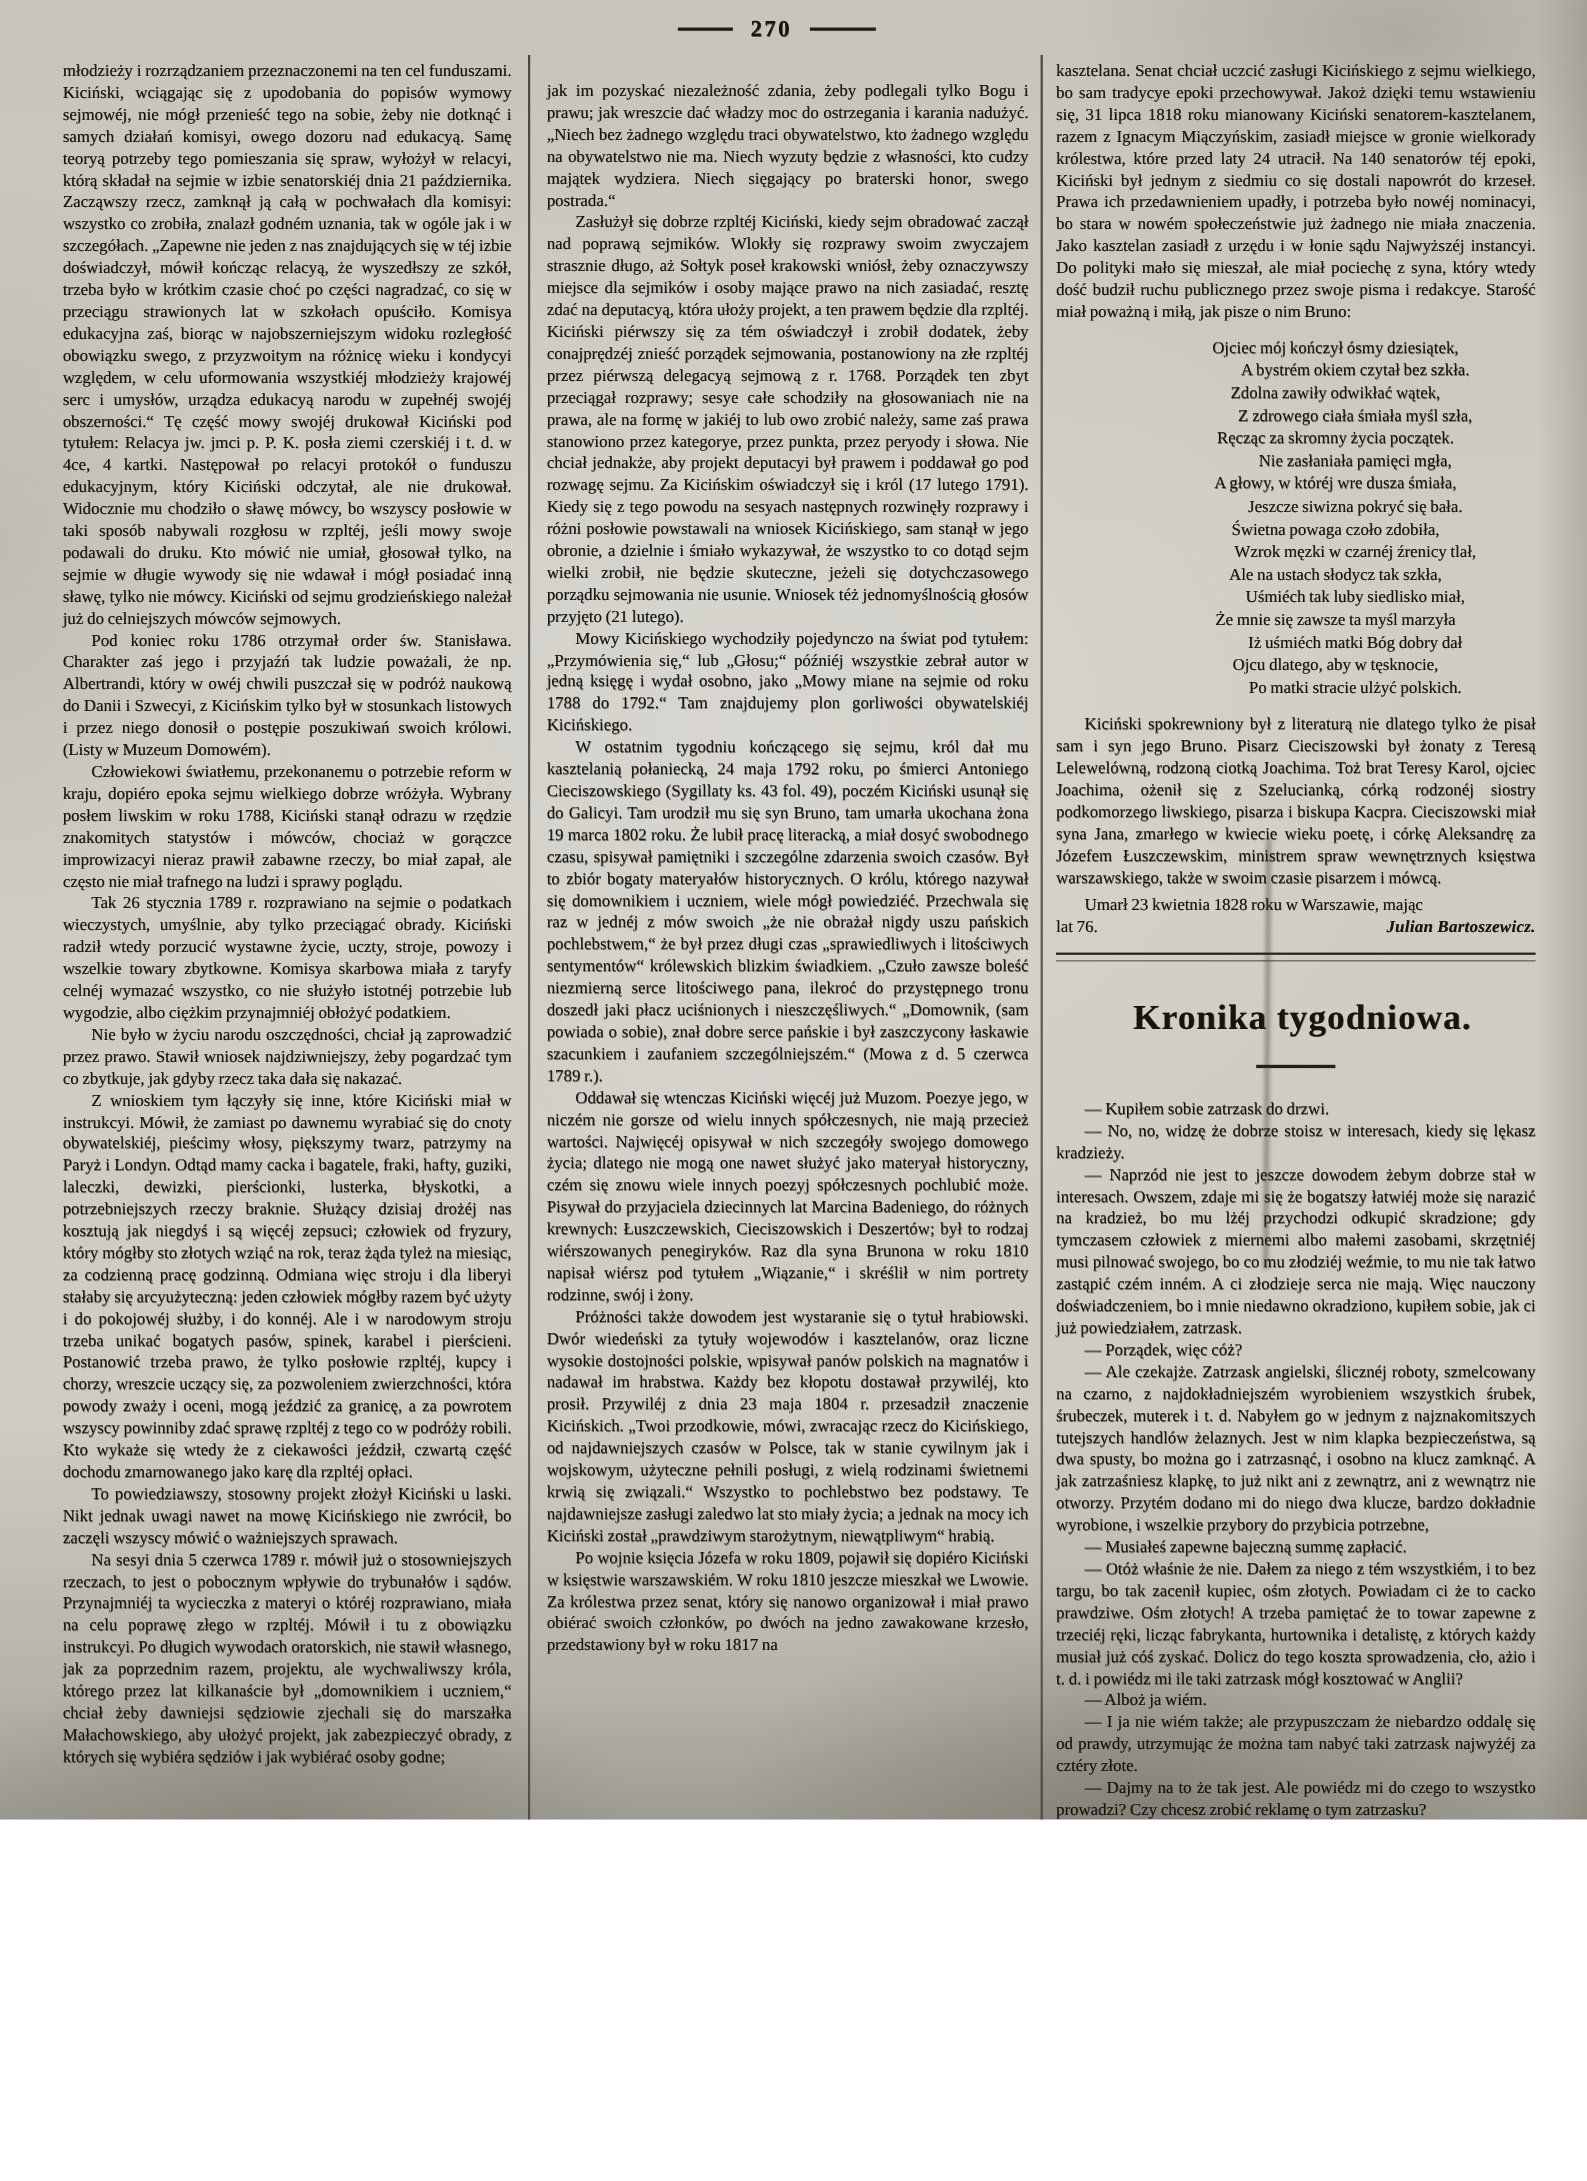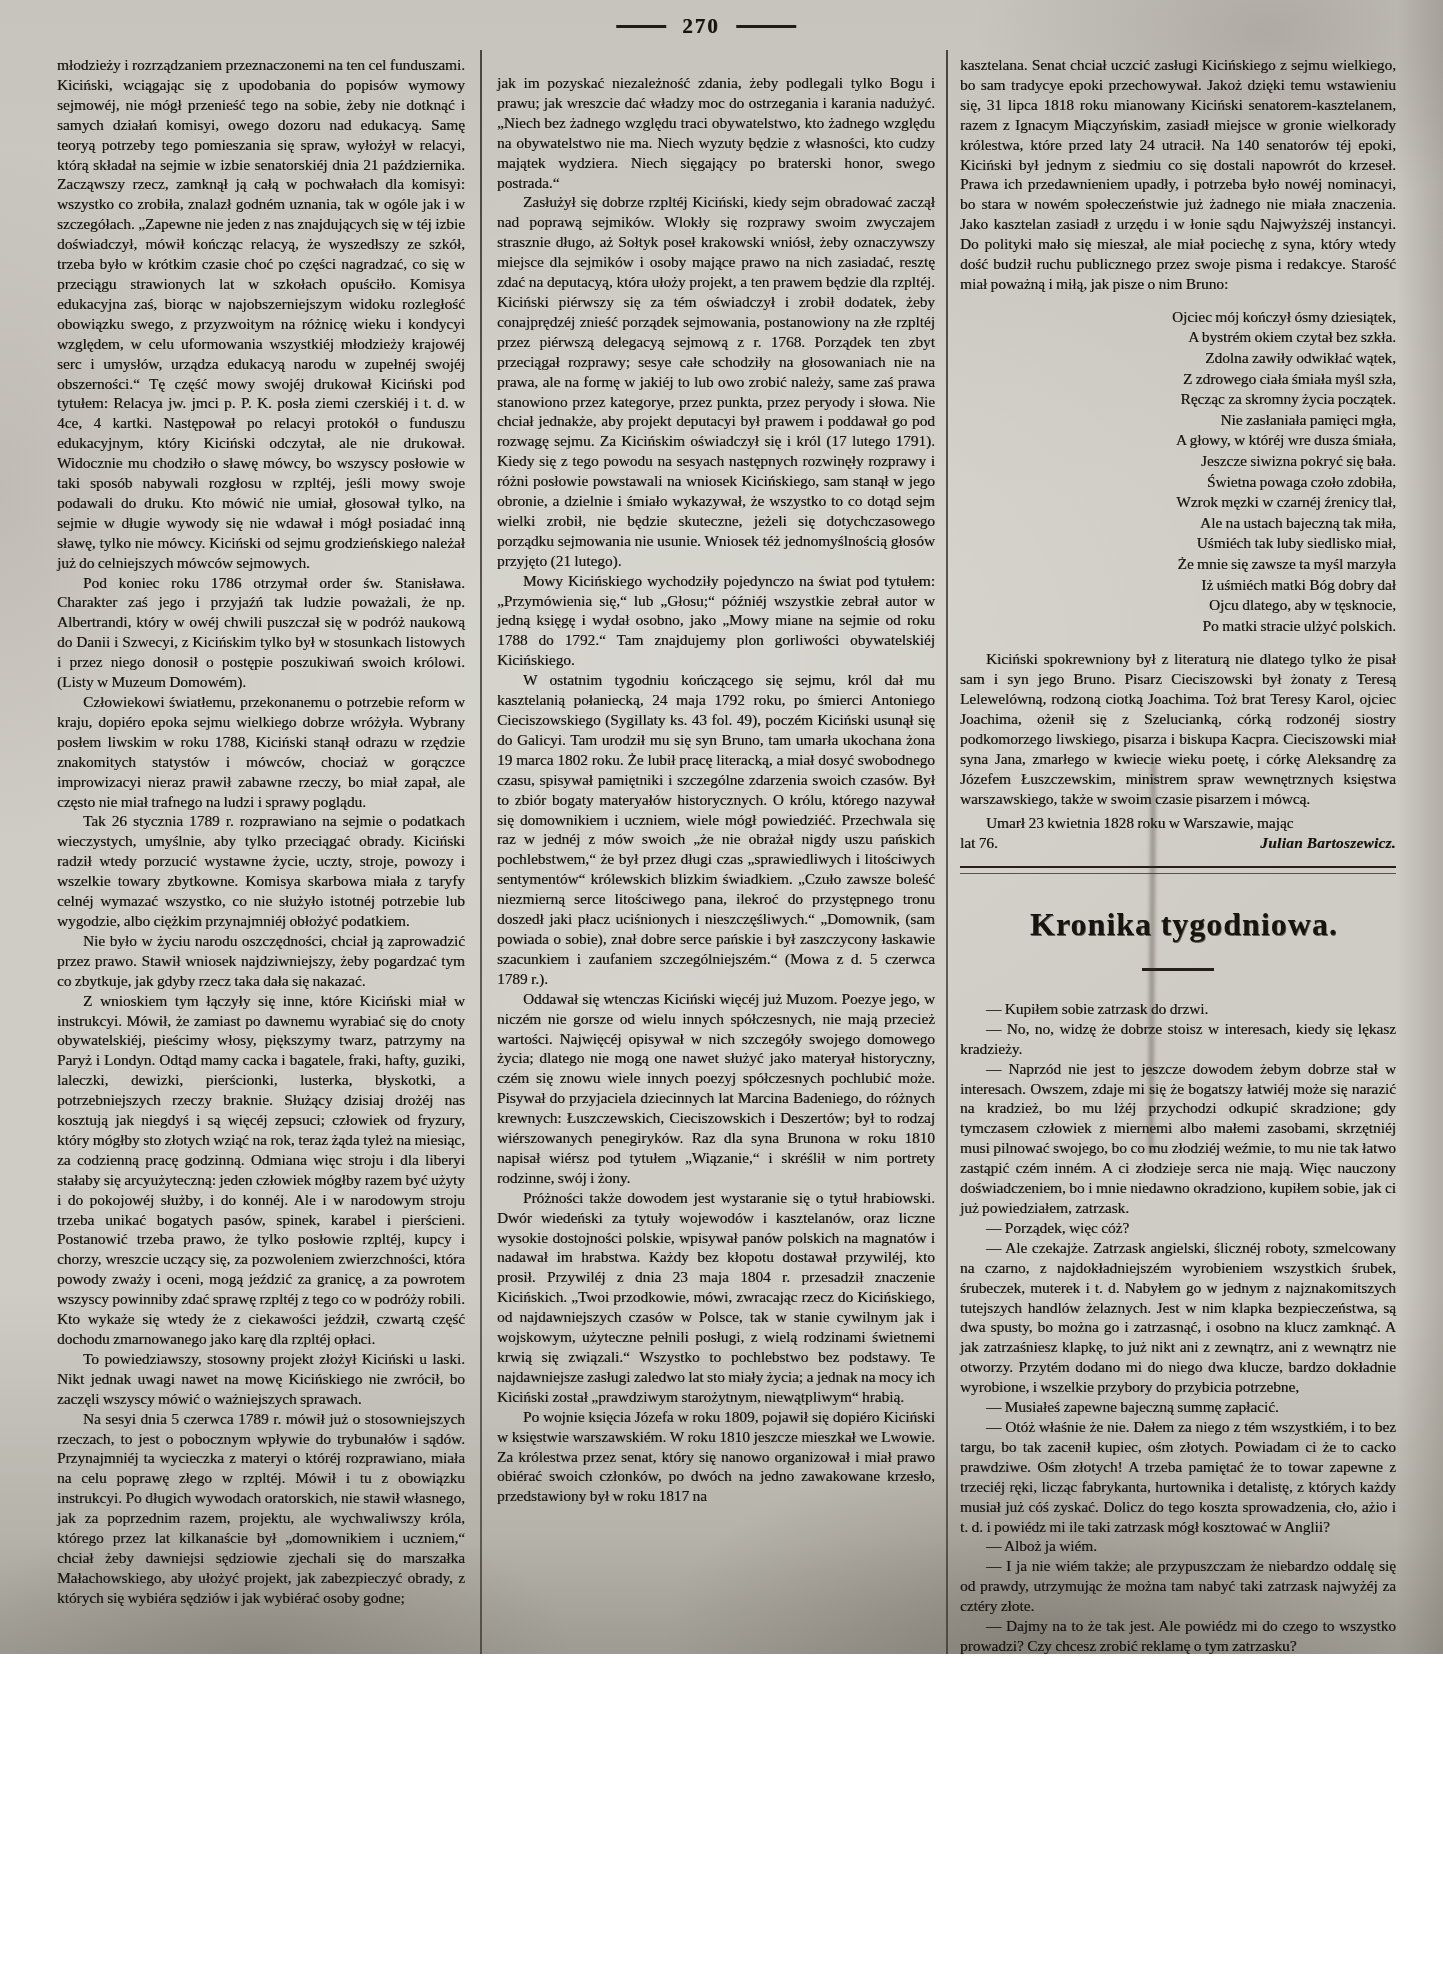--- a/index.html
+++ b/index.html
@@ -65,21 +65,21 @@
     position: absolute; top: 50px; width: 1.5px; height: 1856px;
     background: linear-gradient(180deg, rgba(32,27,20,0.75), rgba(32,27,20,0.55));
   }
   .vrule.r1 { left: 480px; }
   .vrule.r2 { left: 946px; }
 
   p.para { margin: 0; }
   p.para.ind { text-indent: 1.7em; }
 
   
-  .poem { margin: 13px 0 13px 72px; line-height: 20.6px; text-align: right; }
+  .poem { margin: 13px 0 13px 72px; line-height: 20.6px; text-align: center; }
   .poem .vline { white-space: nowrap; }
   .poem .vline.even { padding-left: 36px; }
 
   
   .death-row { display: flex; justify-content: space-between; gap: 25px; }
   .signature { font-style: italic; font-weight: bold; letter-spacing: 0.3px; }
 
   .section-rule {
     margin: 14px 0 0 0; height: 5px;
     border-top: 2.5px solid #241f18; border-bottom: 1px solid rgba(36,31,24,0.7);
@@ -137,21 +137,21 @@
       <div class="vline">Ojciec mój kończył ósmy dziesiątek,</div>
       <div class="vline even">A bystrém okiem czytał bez szkła.</div>
       <div class="vline">Zdolna zawiły odwikłać wątek,</div>
       <div class="vline even">Z zdrowego ciała śmiała myśl szła,</div>
       <div class="vline">Ręcząc za skromny życia początek.</div>
       <div class="vline even">Nie zasłaniała pamięci mgła,</div>
       <div class="vline">A głowy, w któréj wre dusza śmiała,</div>
       <div class="vline even">Jeszcze siwizna pokryć się bała.</div>
       <div class="vline">Świetna powaga czoło zdobiła,</div>
       <div class="vline even">Wzrok męzki w czarnéj źrenicy tlał,</div>
-      <div class="vline">Ale na ustach bajeczną tak miła,</div>
+      <div class="vline">Ale na ustach słodycz tak szkła,</div>
       <div class="vline even">Uśmiéch tak luby siedlisko miał,</div>
       <div class="vline">Że mnie się zawsze ta myśl marzyła</div>
       <div class="vline even">Iż uśmiéch matki Bóg dobry dał</div>
       <div class="vline">Ojcu dlatego, aby w tęsknocie,</div>
       <div class="vline even">Po matki stracie ulżyć polskich.</div>
     </div>
 
     <p class="para ind">Kiciński spokrewniony był z literaturą nie dlatego tylko że pisał sam i syn jego Bruno. Pisarz Cieciszowski był żonaty z Teresą Lelewelówną, rodzoną ciotką Joachima. Toż brat Teresy Karol, ojciec Joachima, ożenił się z Szelucianką, córką rodzonéj siostry podkomorzego liwskiego, pisarza i biskupa Kacpra. Cieciszowski miał syna Jana, zmarłego w kwiecie wieku poetę, i córkę Aleksandrę za Józefem Łuszczewskim, ministrem spraw wewnętrznych księstwa warszawskiego, także w swoim czasie pisarzem i mówcą.</p>
     <p class="para ind" style="margin-top:4px;">Umarł 23 kwietnia 1828 roku w Warszawie, mając</p>
     <div class="death-row">

